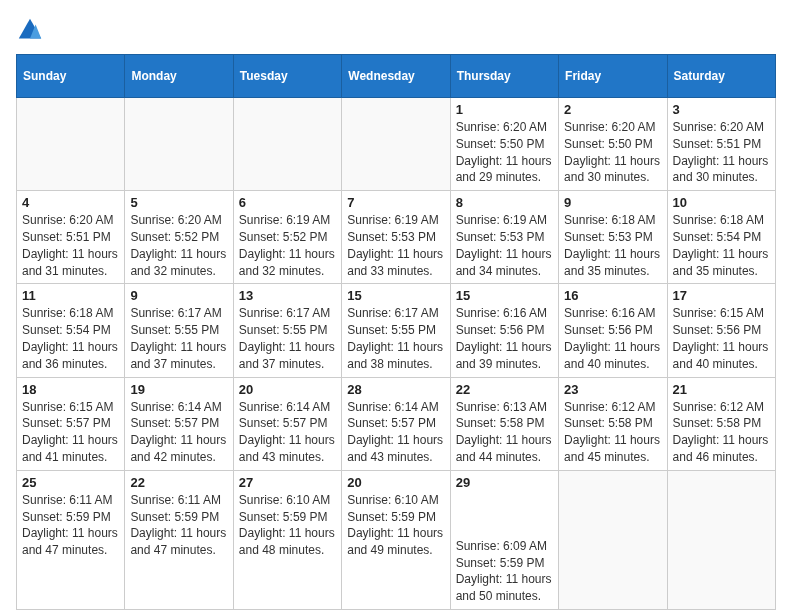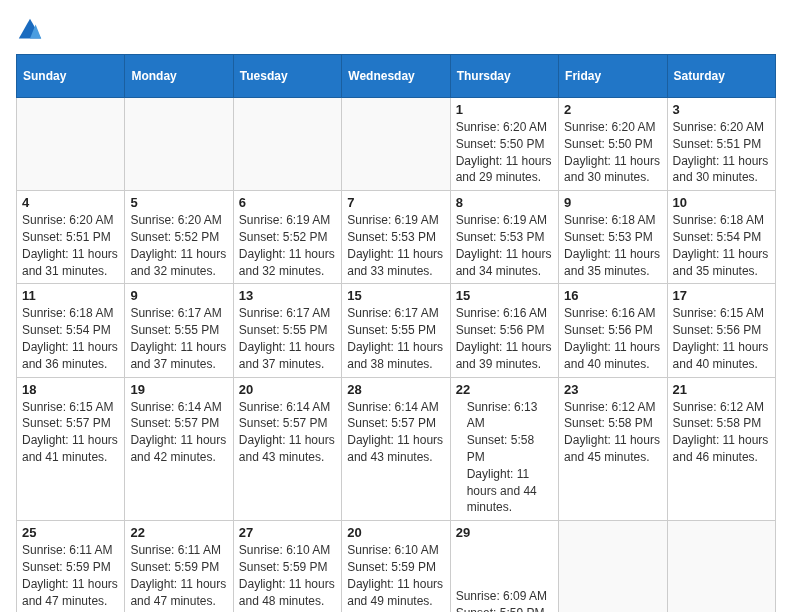--- a/index.html
+++ b/index.html
@@ -251,21 +251,21 @@
 Daylight: 11 hours and 43 minutes.</div>
         </td>
         <td>
           <span class="day-number">28</span>
           <div class="day-info" style="white-space: pre-line;">Sunrise: 6:14 AM
 Sunset: 5:57 PM
 Daylight: 11 hours and 43 minutes.</div>
         </td>
         <td>
           <span class="day-number">22</span>
-          <div class="day-info" style="white-space: pre-line; margin-left: 11px;">Sunrise: 6:13 AM
+          <div class="day-info" style="white-space: pre-line;">Sunrise: 6:13 AM
 Sunset: 5:58 PM
 Daylight: 11 hours and 44 minutes.</div>
         </td>
         <td>
           <span class="day-number">23</span>
           <div class="day-info" style="white-space: pre-line;">Sunrise: 6:12 AM
 Sunset: 5:58 PM
 Daylight: 11 hours and 45 minutes.</div>
         </td>
         <td>

